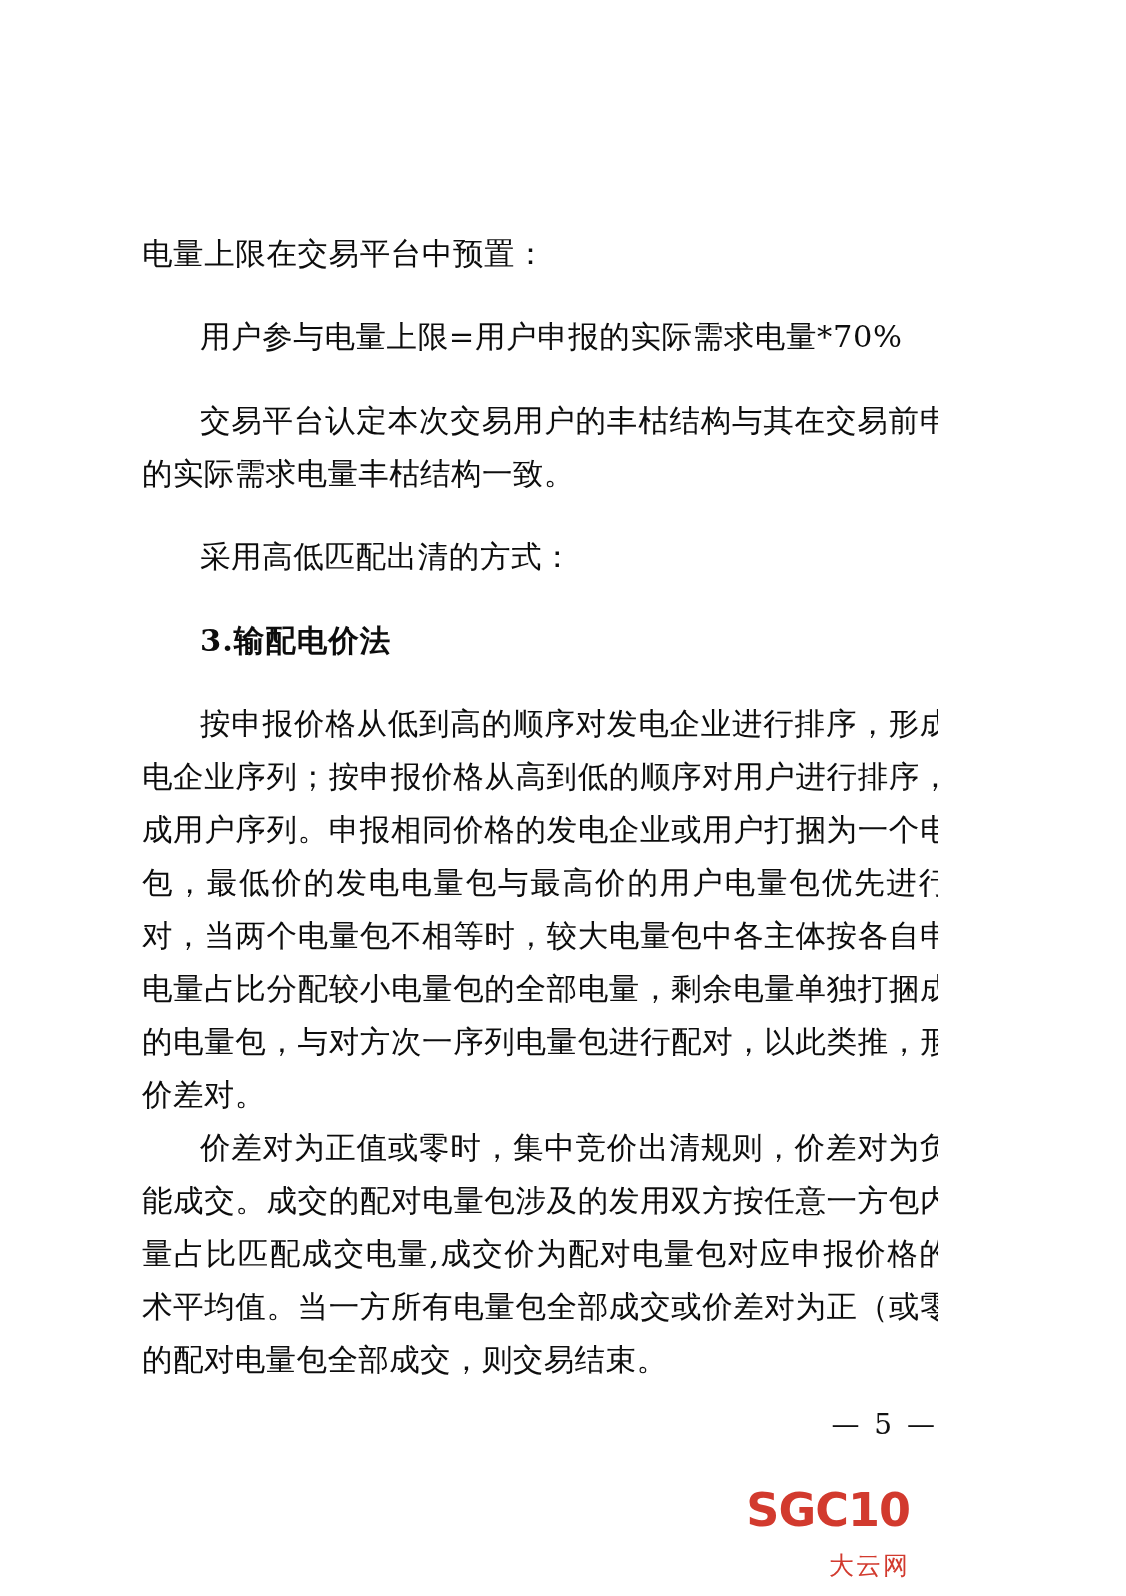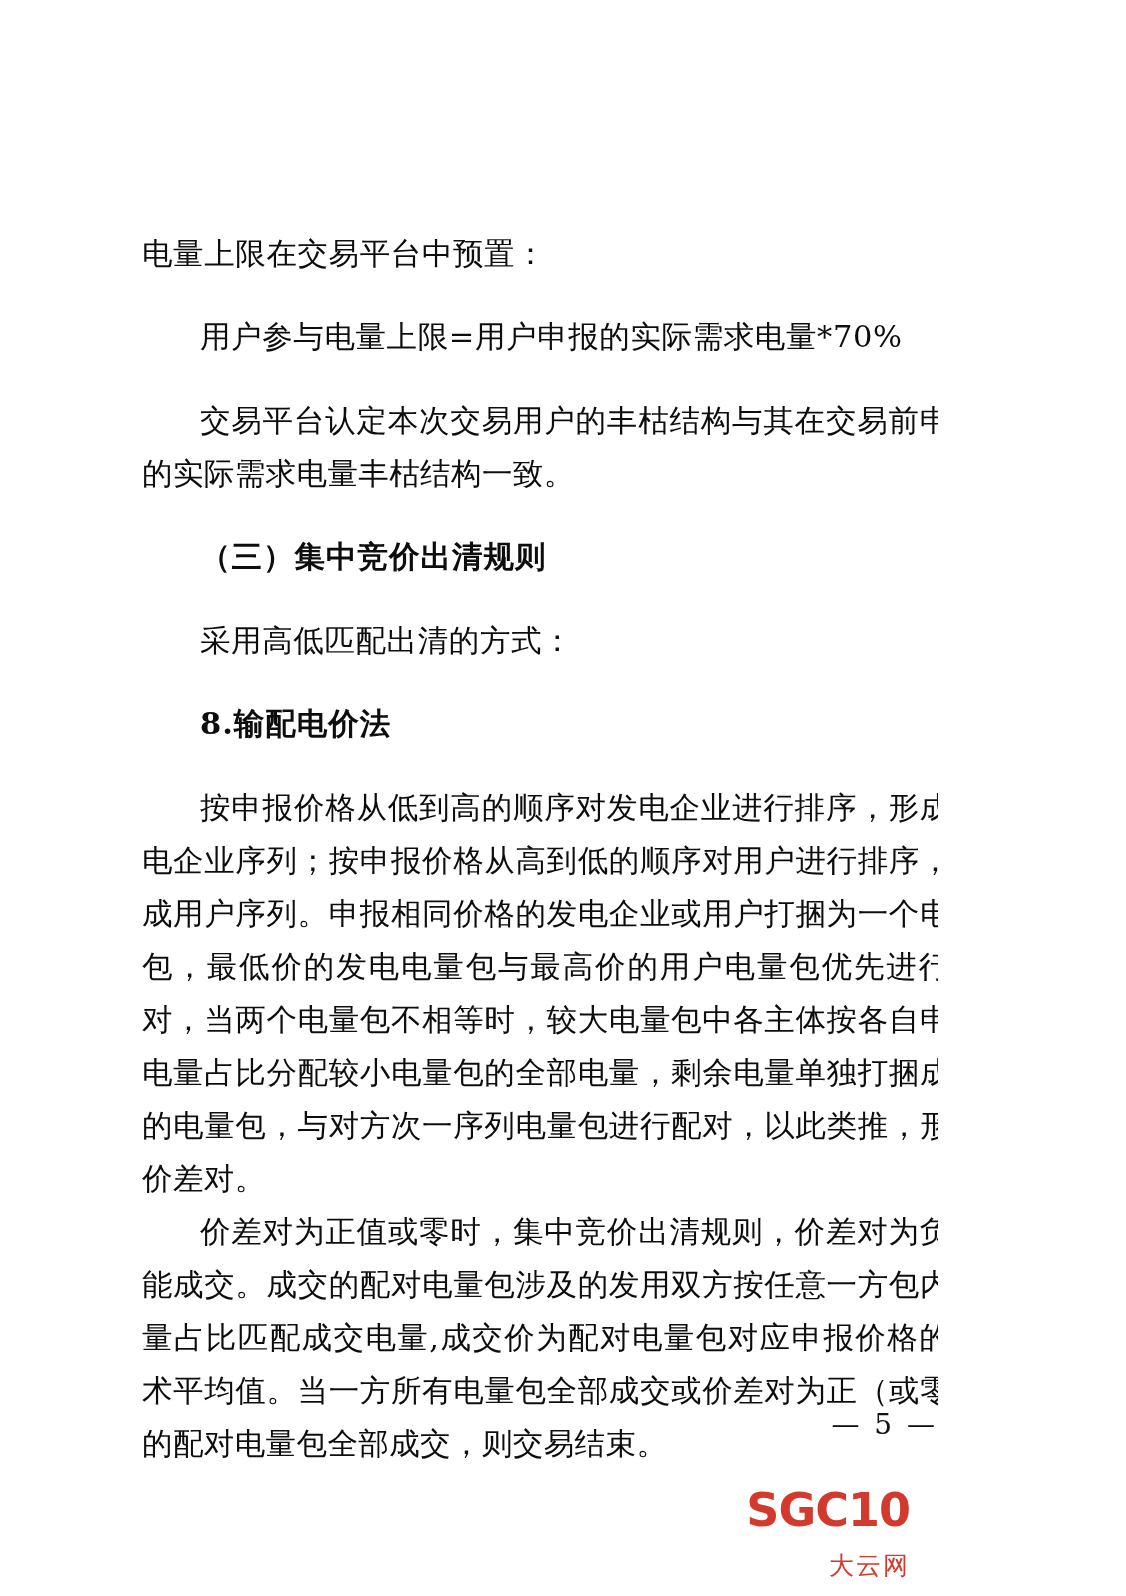--- a/index.html
+++ b/index.html
@@ -87,25 +87,24 @@
 <div class="page">
 
   <div class="content">
 
     <p class="line">电量上限在交易平台中预置：</p>
 
     <p class="line indent">用户参与电量上限=用户申报的实际需求电量*70%</p>
 
     <p class="blockpara">交易平台认定本次交易用户的丰枯结构与其在交易前申报的实际需求电量丰枯结构一致。</p>
 
-    <p class="line indent bold">（三）集中竞价出清规则</p>
 
     <p class="line indent">采用高低匹配出清的方式：</p>
 
-    <p class="line indent bold">8.输配电价法</p>
+    <p class="line indent bold">3.输配电价法</p>
 
     <p class="blockpara">按申报价格从低到高的顺序对发电企业进行排序，形成发电企业序列；按申报价格从高到低的顺序对用户进行排序，形成用户序列。申报相同价格的发电企业或用户打捆为一个电量包，最低价的发电电量包与最高价的用户电量包优先进行配对，当两个电量包不相等时，较大电量包中各主体按各自申报电量占比分配较小电量包的全部电量，剩余电量单独打捆成新的电量包，与对方次一序列电量包进行配对，以此类推，形成价差对。</p>
 
 
     <p class="blockpara">价差对为正值或零时，集中竞价出清规则，价差对为负不能成交。成交的配对电量包涉及的发用双方按任意一方包内电量占比匹配成交电量,成交价为配对电量包对应申报价格的算术平均值。当一方所有电量包全部成交或价差对为正（或零）的配对电量包全部成交，则交易结束。</p>
 
   </div>
 
   <div class="pagenum">— 5 —</div>
 

